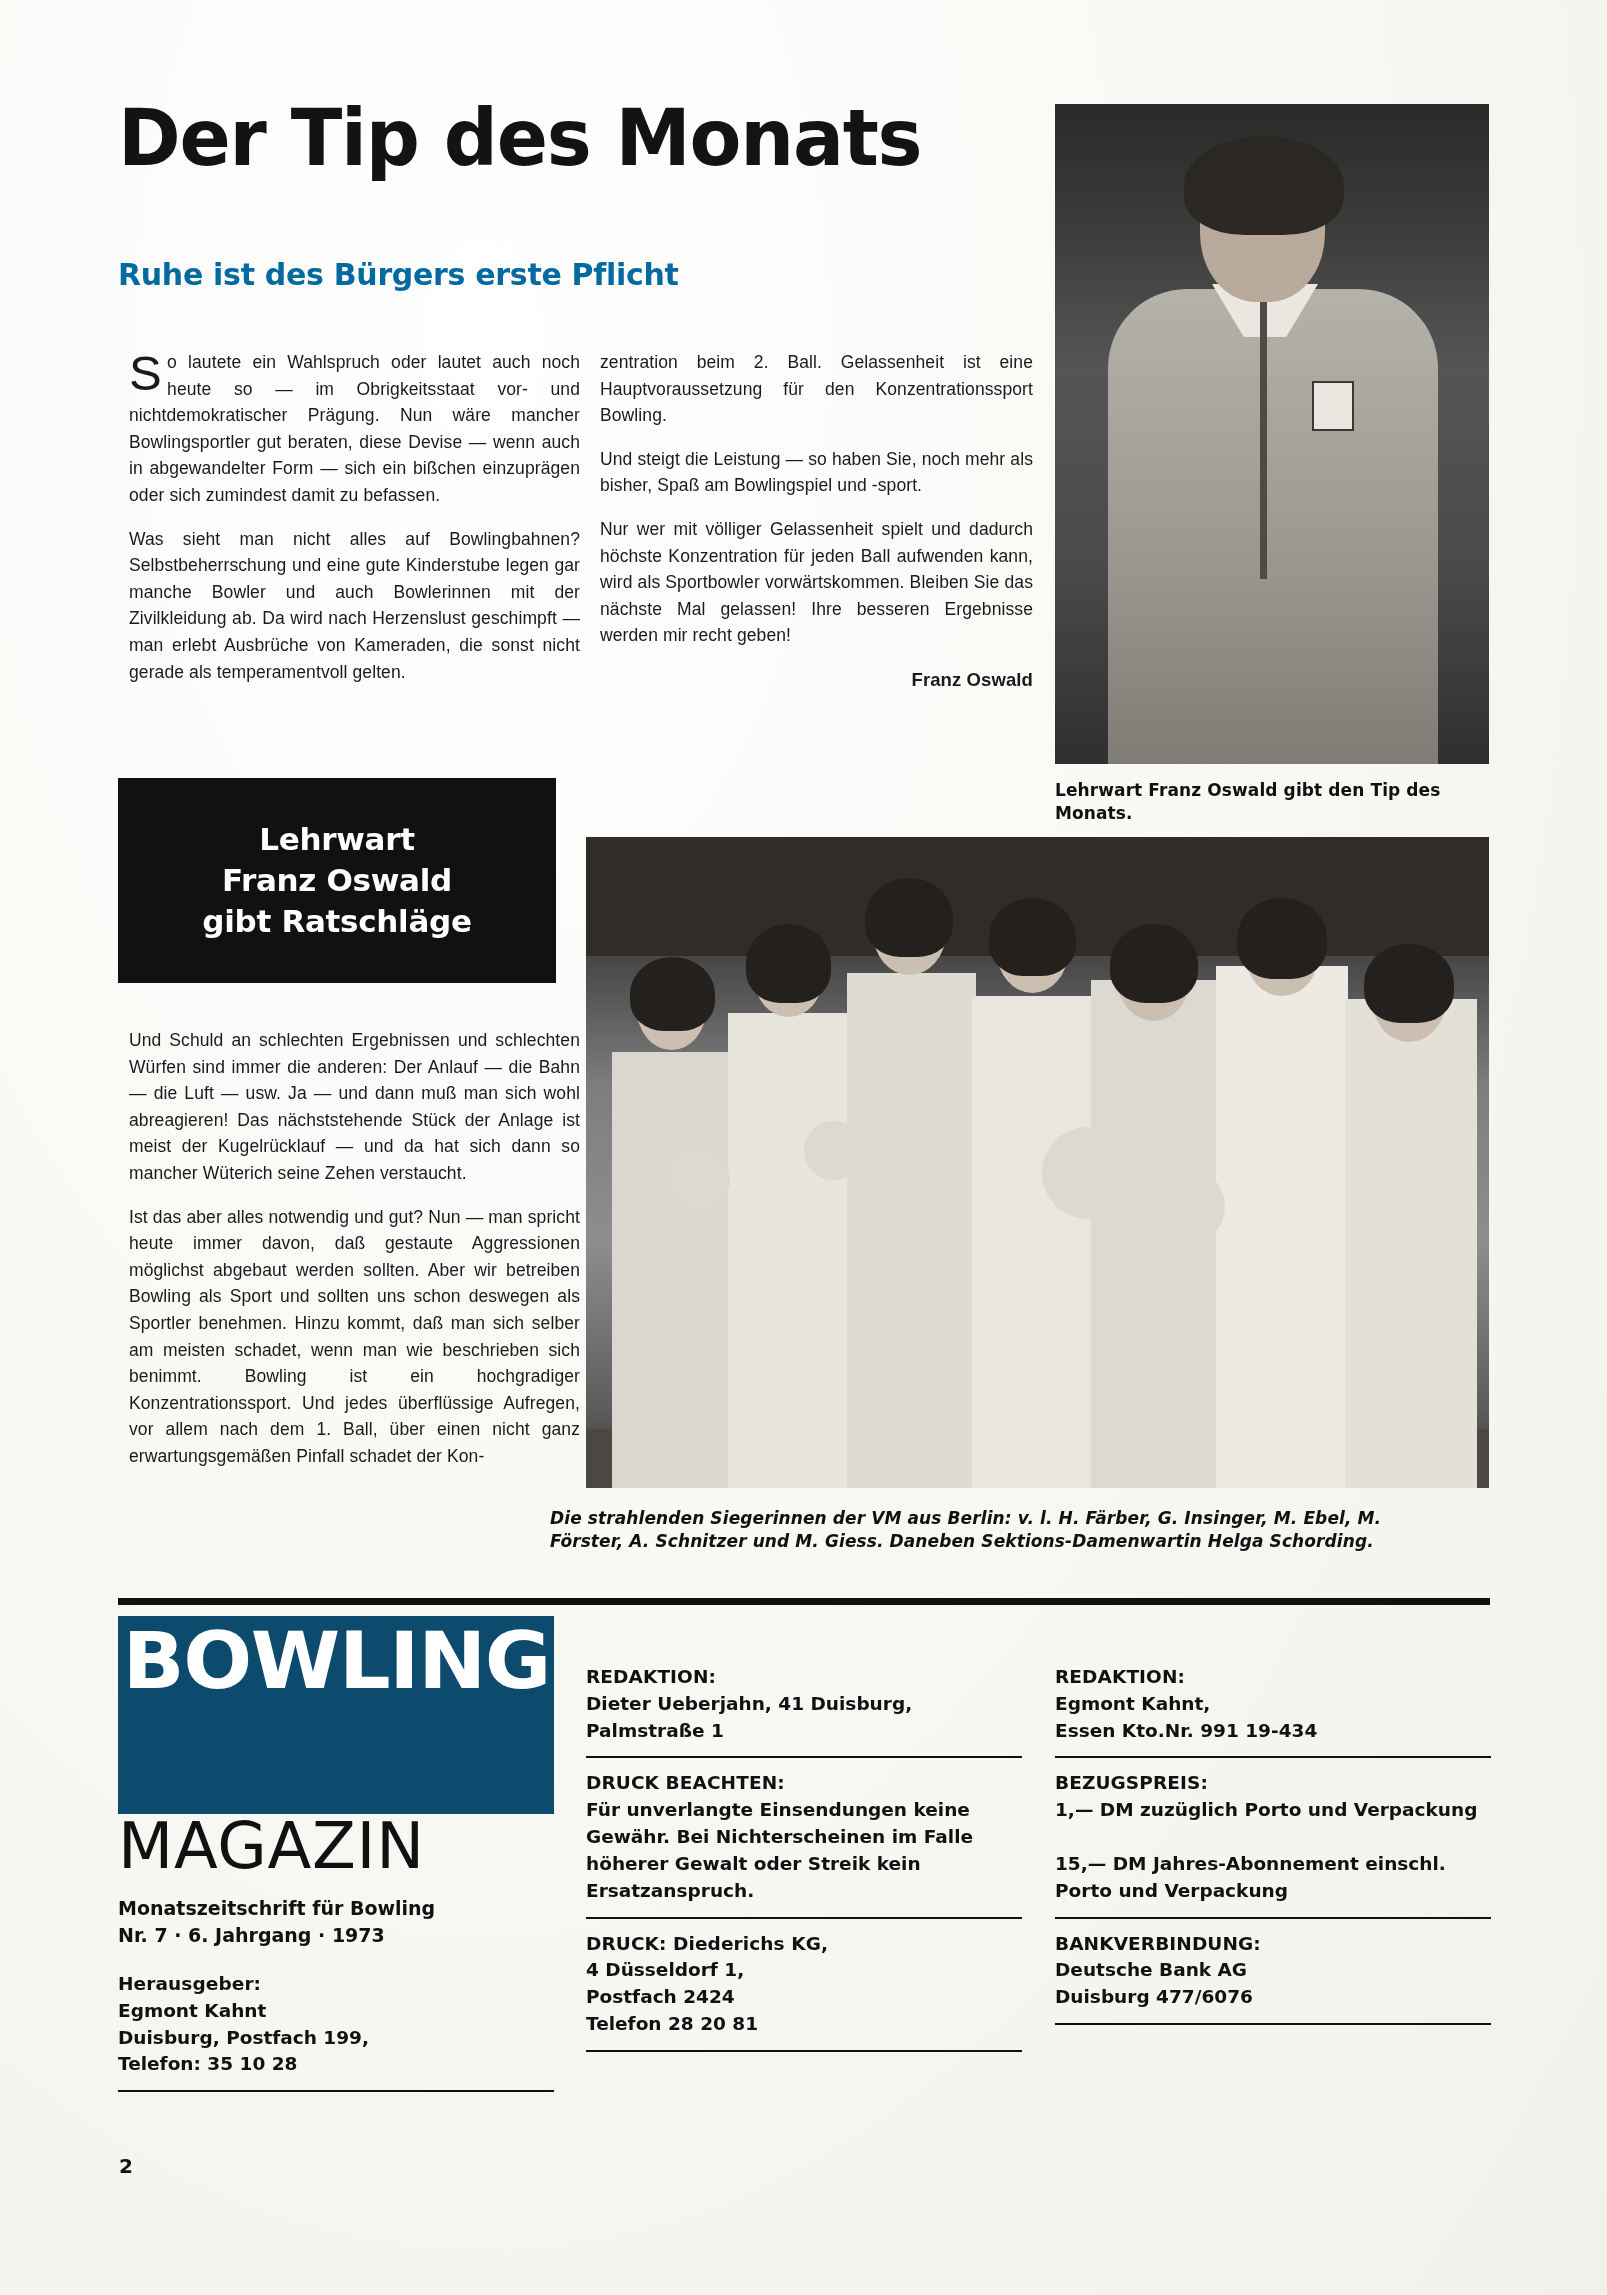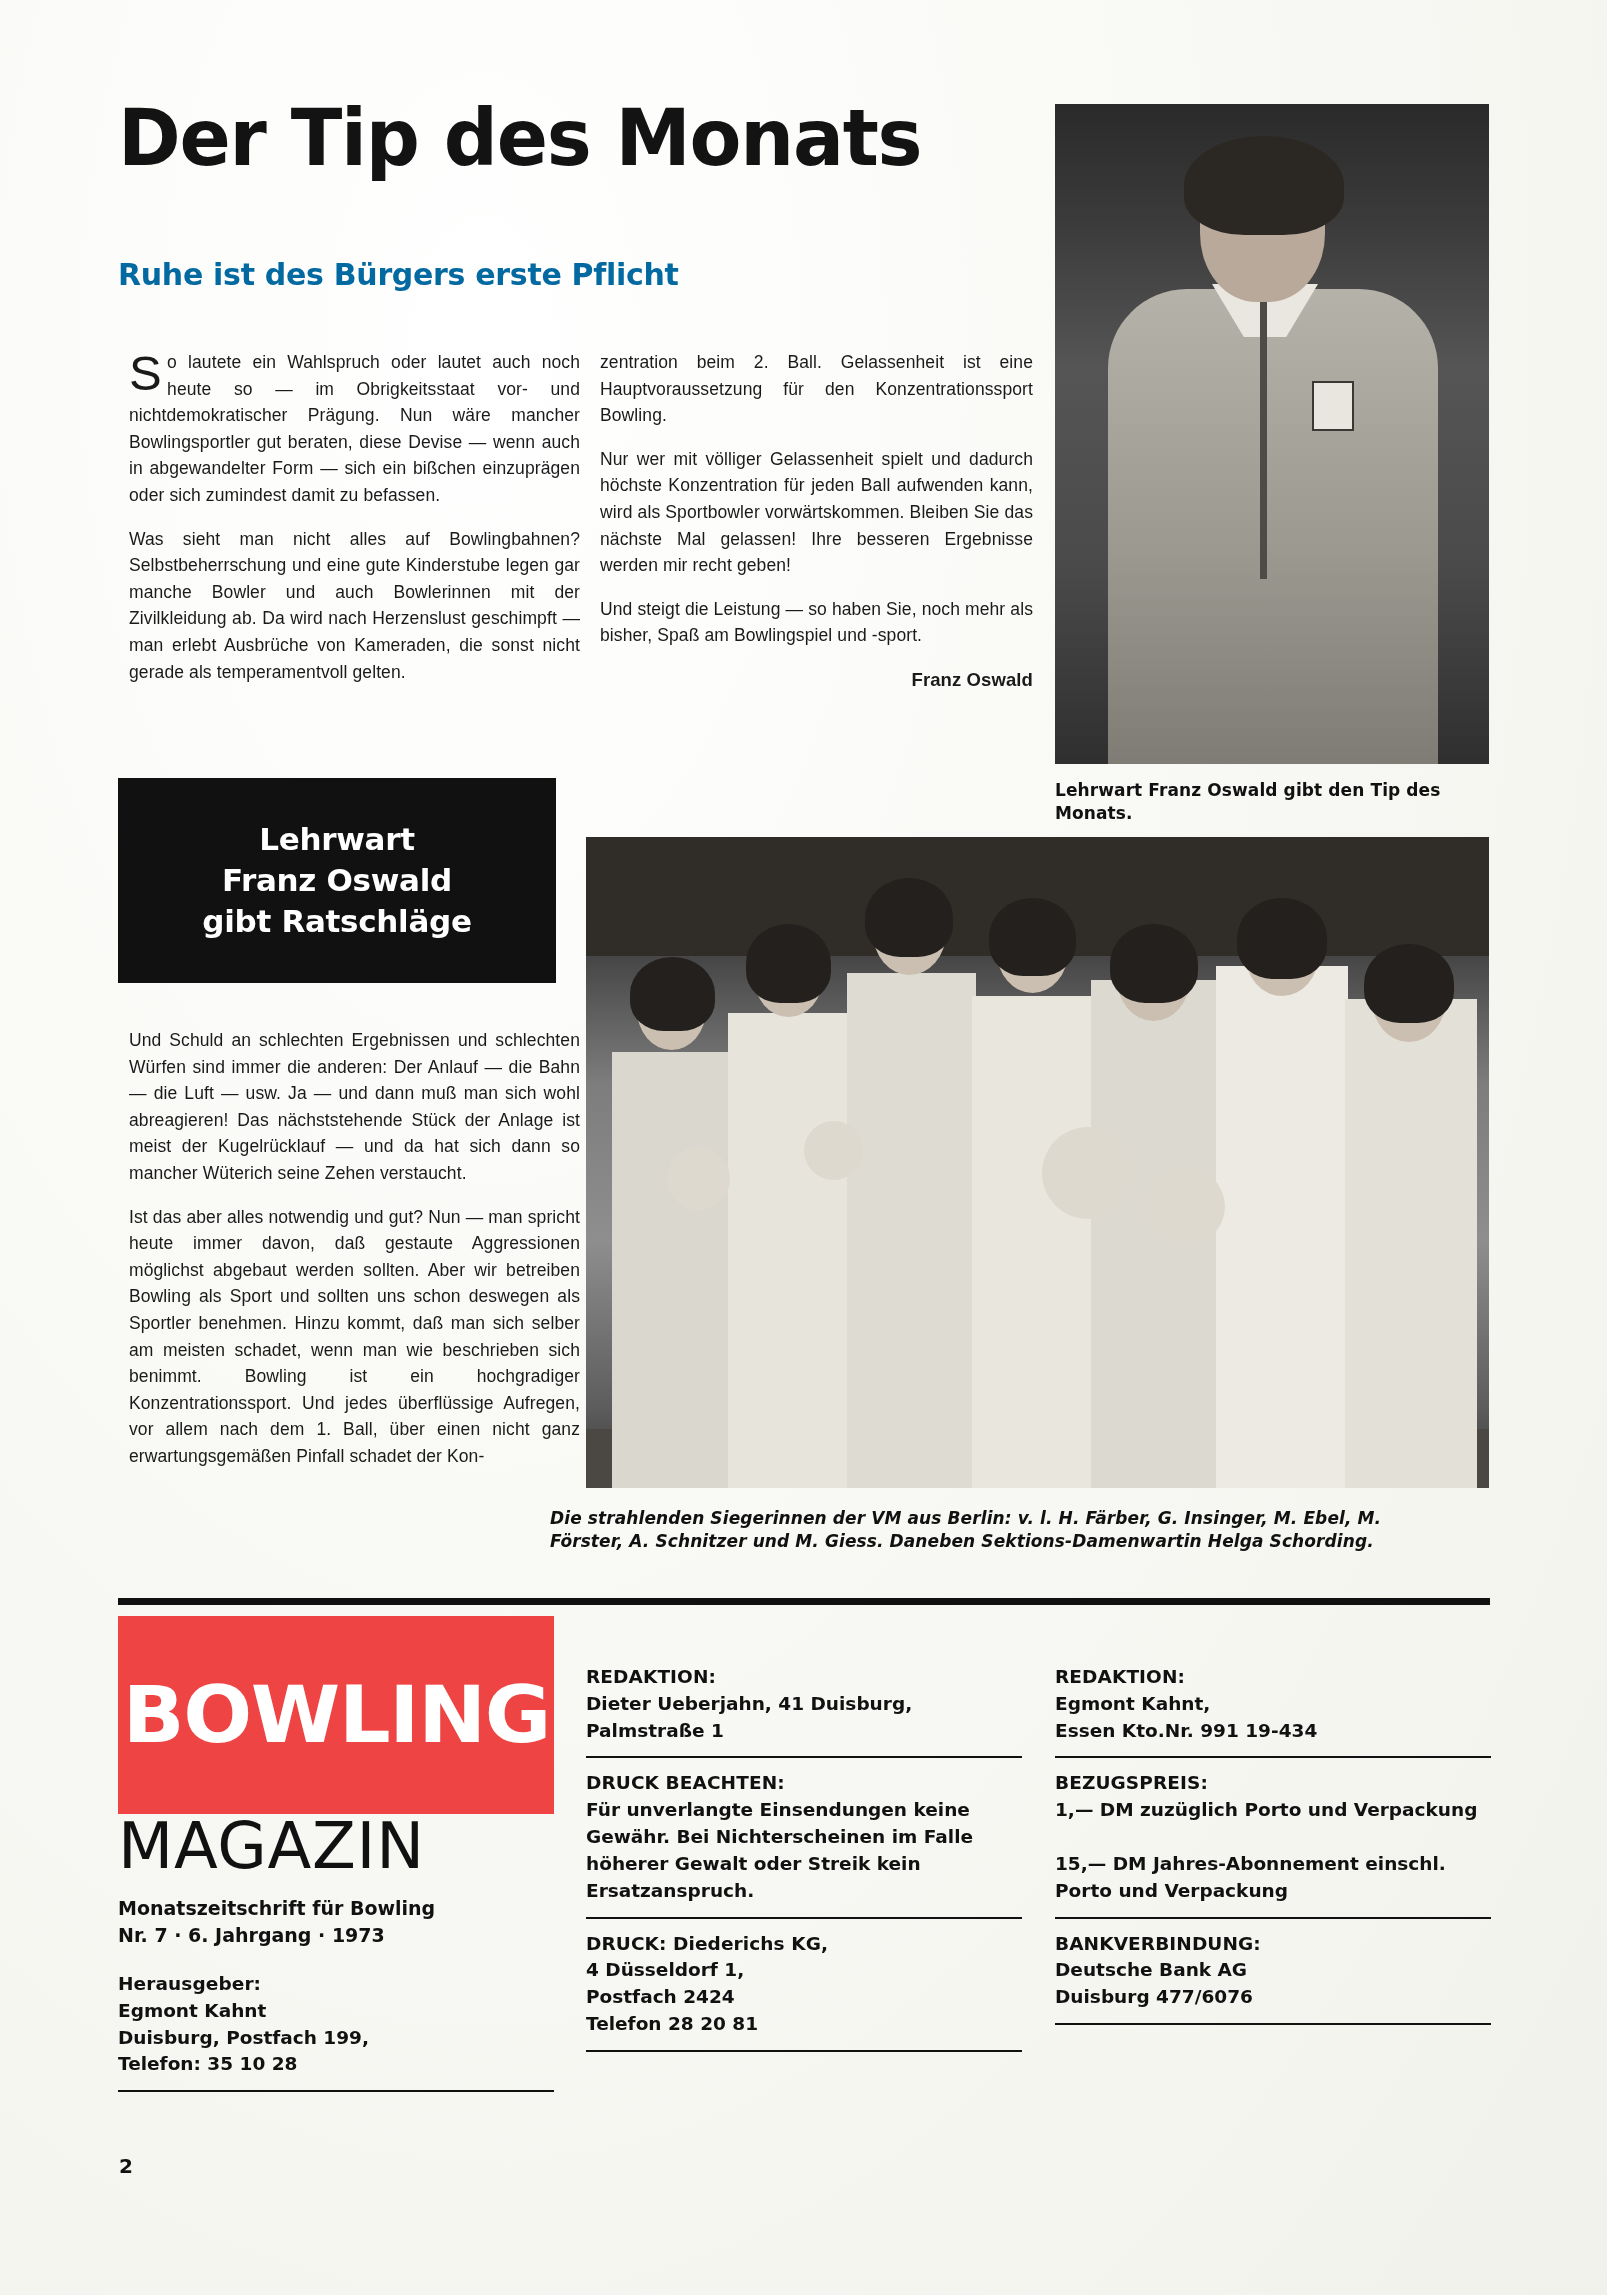--- a/index.html
+++ b/index.html
@@ -253,23 +253,23 @@
     width: 1372px;
     height: 7.3px;
     background: #111;
   }
   .logo-box {
     position: absolute;
     left: 118px;
     top: 1616px;
     width: 436px;
     height: 198px;
-    background: #ef4444;
+    background: #0c4a6e;
     display: flex;
-    align-items: center;
+    align-items: flex-start;
     justify-content: center;
   }
   .logo-box .logo-word {
     font-family: "DejaVu Sans", sans-serif;
     font-weight: 700;
     font-size: 78px;
     color: #fff;
     letter-spacing: -1.3px;
     transform: scaleX(1.04);
   }
@@ -336,22 +336,22 @@
   </div>
   <div class="subtitle">Ruhe ist des Bürgers erste Pflicht</div>
 
   <div class="col" id="col-a">
     <p class="dropcap">So lautete ein Wahlspruch oder lautet auch noch heute so — im Obrigkeitsstaat vor- und nichtdemokratischer Prägung. Nun wäre mancher Bowlingsportler gut beraten, diese Devise — wenn auch in abgewandelter Form — sich ein bißchen einzuprägen oder sich zumindest damit zu befassen.</p>
     <p>Was sieht man nicht alles auf Bowlingbahnen? Selbstbeherrschung und eine gute Kinderstube legen gar manche Bowler und auch Bowlerinnen mit der Zivilkleidung ab. Da wird nach Herzenslust geschimpft — man erlebt Ausbrüche von Kameraden, die sonst nicht gerade als temperamentvoll gelten.</p>
   </div>
 
   <div class="col" id="col-b">
     <p>zentration beim 2. Ball. Gelassenheit ist eine Hauptvoraussetzung für den Konzentrationssport Bowling.</p>
+    <p>Und steigt die Leistung — so haben Sie, noch mehr als bisher, Spaß am Bowlingspiel und -sport.</p>
     <p>Nur wer mit völliger Gelassenheit spielt und dadurch höchste Konzentration für jeden Ball aufwenden kann, wird als Sportbowler vorwärtskommen. Bleiben Sie das nächste Mal gelassen! Ihre besseren Ergebnisse werden mir recht geben!</p>
-    <p>Und steigt die Leistung — so haben Sie, noch mehr als bisher, Spaß am Bowlingspiel und -sport.</p>
     <div class="signature">Franz Oswald</div>
   </div>
 
   <div class="callout">
     <div>Lehrwart</div>
     <div>Franz Oswald</div>
     <div>gibt Ratschläge</div>
   </div>
 
   <div class="col" id="col-c">

